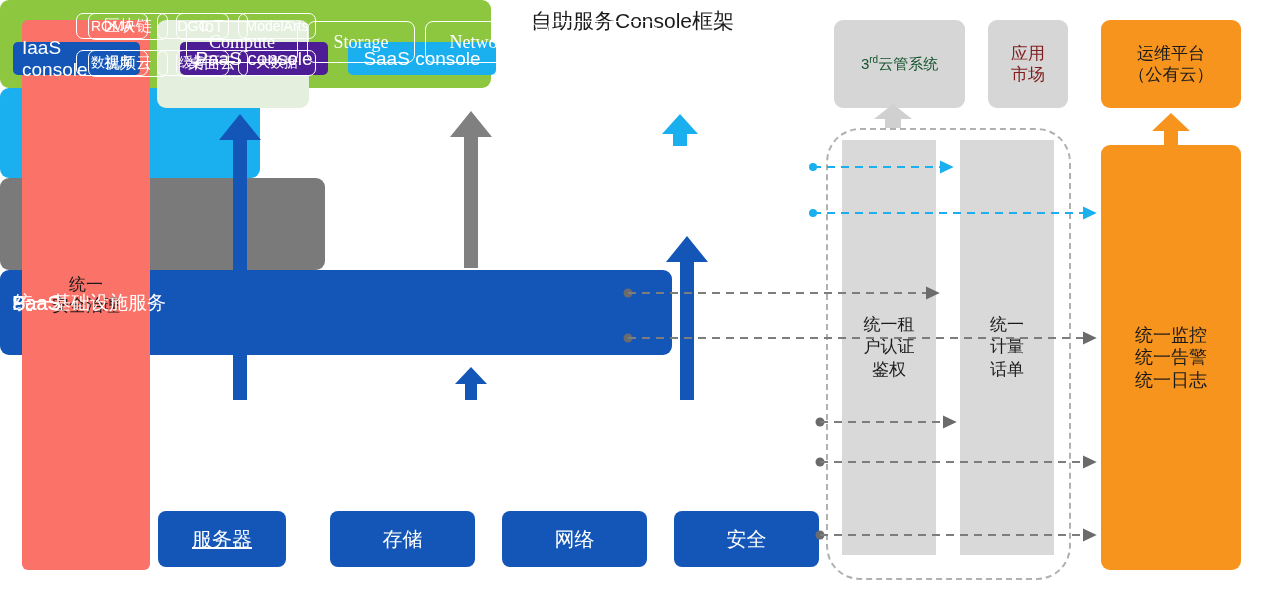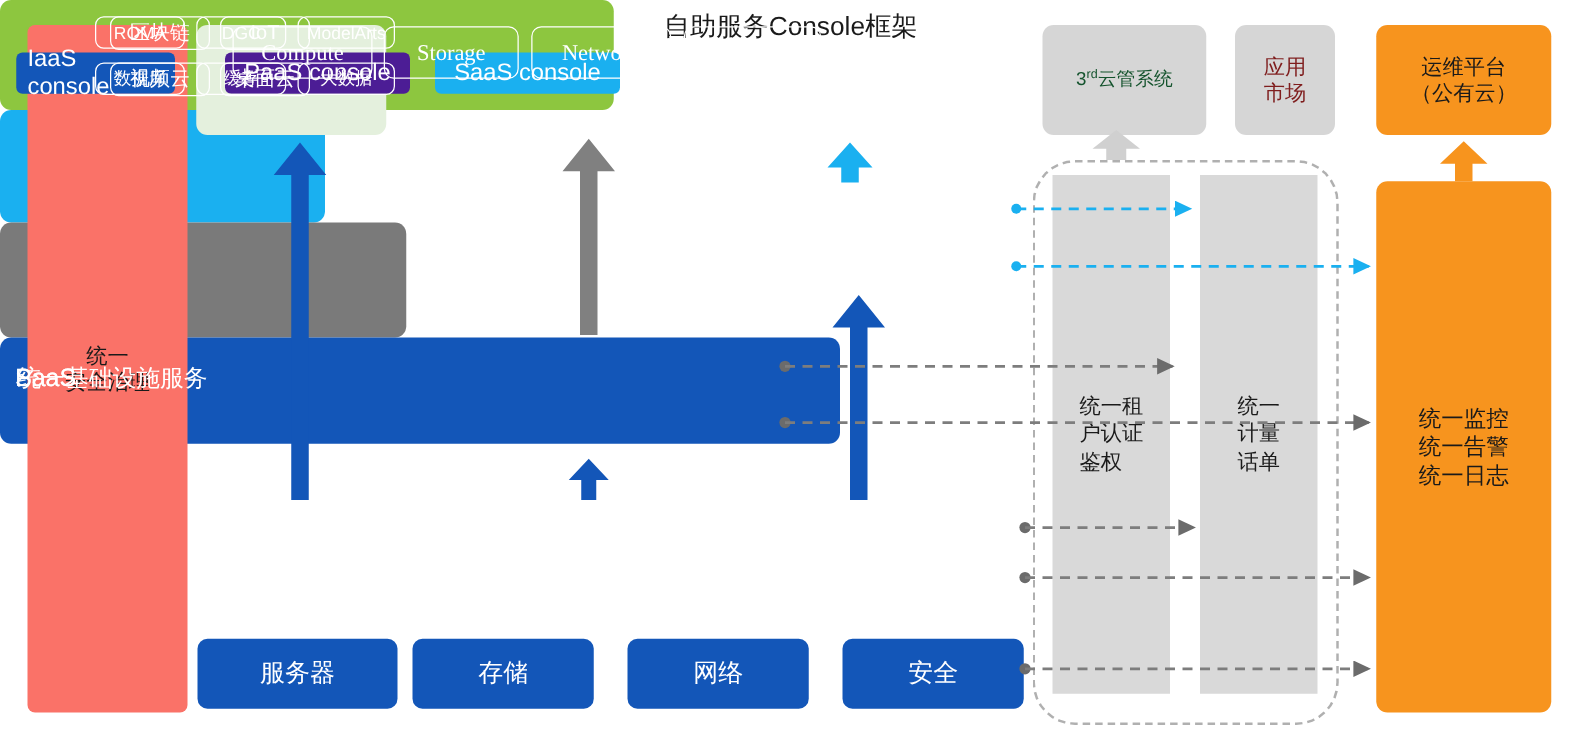--- a/index.html
+++ b/index.html
@@ -41,21 +41,21 @@
 
   
   .infra{left:158px;top:400px;width:672px;height:85px;background:#1356b8;border-radius:9px;display:block;}
   .infra .lbl{position:absolute;left:14px;top:50%;transform:translateY(-50%);color:#fff;font-size:19px;}
   .iv{position:absolute;top:21px;height:42px;border:1.8px solid #ffffff;border-radius:8px;display:flex;align-items:center;justify-content:center;color:#ffffff;font-size:18px;box-sizing:border-box;font-family:Liberation Serif, serif;}
 
   
   .rb{top:511px;height:56px;background:#1356b8;border-radius:8px;color:#ffffff;font-size:20px;}
 
   
-  .pillar{background:#d9d9d9;position:absolute;color:#1a1a1a;font-size:17px;display:flex;align-items:center;justify-content:center;line-height:1.3;}
+  .pillar{background:#d9d9d9;position:absolute;color:#1a1a1a;font-size:17px;display:flex;align-items:center;justify-content:center;text-align:center;line-height:1.3;}
   .pillar1{left:842px;top:140px;width:94px;height:415px;}
   .pillar2{left:960px;top:140px;width:94px;height:415px;}
 
   
   .enclosure{position:absolute;left:826px;top:128px;width:245px;height:452px;border:2.5px dashed #b0b0b0;border-radius:34px;box-sizing:border-box;}
 
   svg.ov{position:absolute;left:0;top:0;width:1265px;height:605px;pointer-events:none;}
 </style>
 </head>
 <body>
@@ -142,21 +142,21 @@
   </div>
 
   <div class="infra">
     <div class="lbl">统一基础设施服务</div>
     <div class="iv" style="left:186px;width:112px;">Compute</div>
     <div class="iv" style="left:307px;width:108px;">Storage</div>
     <div class="iv" style="left:425px;width:112px;">Network</div>
     <div class="iv" style="left:547px;width:110px;">CCE</div>
   </div>
 
-  <div class="box rb" style="left:158px;width:160px;">服务器</div>
+  <div class="box rb" style="left:158px;width:128px;text-decoration:underline;">服务器</div>
   <div class="box rb" style="left:502px;width:145px;">网络</div>
   <div class="box rb" style="left:330px;width:145px;">存储</div>
   <div class="box rb" style="left:674px;width:145px;">安全</div>
 
   <svg class="ov" viewBox="0 0 1265 605">
     <defs>
       <marker id="mGray" markerWidth="7" markerHeight="7" refX="5.6" refY="3" orient="auto">
         <path d="M0,0 L6.4,3 L0,6 z" fill="#6b6b6b"></path>
       </marker>
       <marker id="mCyan" markerWidth="7" markerHeight="7" refX="5.6" refY="3" orient="auto">

